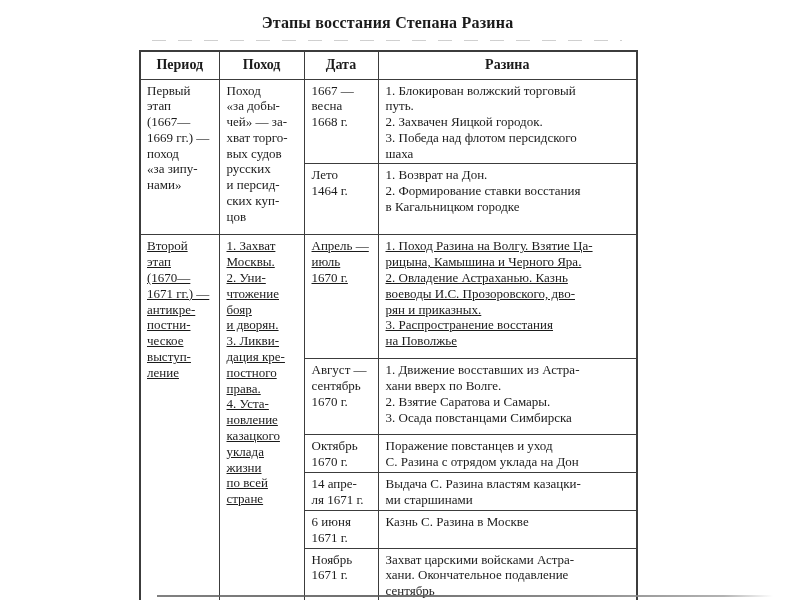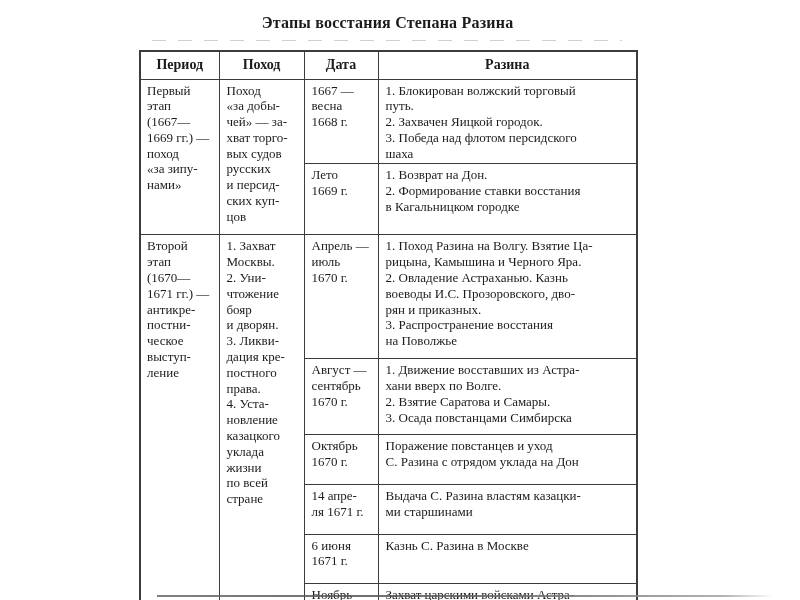--- a/index.html
+++ b/index.html
@@ -56,27 +56,27 @@
   .razin th {
     font-size: 14px;
     font-weight: bold;
     text-align: center;
     vertical-align: middle;
     white-space: nowrap;
     padding: 2px 2px;
   }
   .razin td.period { padding: 3px 2px 2px 6px; }
   .razin td.goal   { padding: 3px 2px 2px 7px; }
-  .razin td.date   { padding: 3px 2px 14px 7px; }
+  .razin td.date   { padding: 3px 2px 2px 7px; }
   .razin td.event  { padding: 3px 20px 2px 7px; }
 
   tr.hrow { height: 28px; }
   tr.r1 { height: 80px; }
   tr.r2 { height: 71px; }
-  tr.r3 { height: 124px; }
+  tr.r3 { height: 124px; text-decoration: underline; }
   tr.r4 { height: 76px; }
   tr.r5 { height: 38px; margin-top: 24px; }
   tr.r6 { height: 35px; }
   tr.r7 { height: 36px; margin-left: 20px; }
   tr.r8 { height: 53px; }
 
   
   .shadow-line {
     position: absolute;
     left: 157px; top: 595px; width: 616px; height: 2px;
@@ -131,21 +131,21 @@
 весна
 1668 г.</td>
         <td class="event">1. Блокирован волжский торговый
 путь.
 2. Захвачен Яицкой городок.
 3. Победа над флотом персидского
 шаха</td>
       </tr>
       <tr class="r2">
         <td class="date">Лето
-1669 г.</td>
+1464 г.</td>
         <td class="event">1. Возврат на Дон.
 2. Формирование ставки восстания
 в Кагальницком городке</td>
       </tr>
       <tr class="r3">
         <td class="period" rowspan="6">Второй
 этап
 (1670—
 1671 гг.) —
 антикре-

